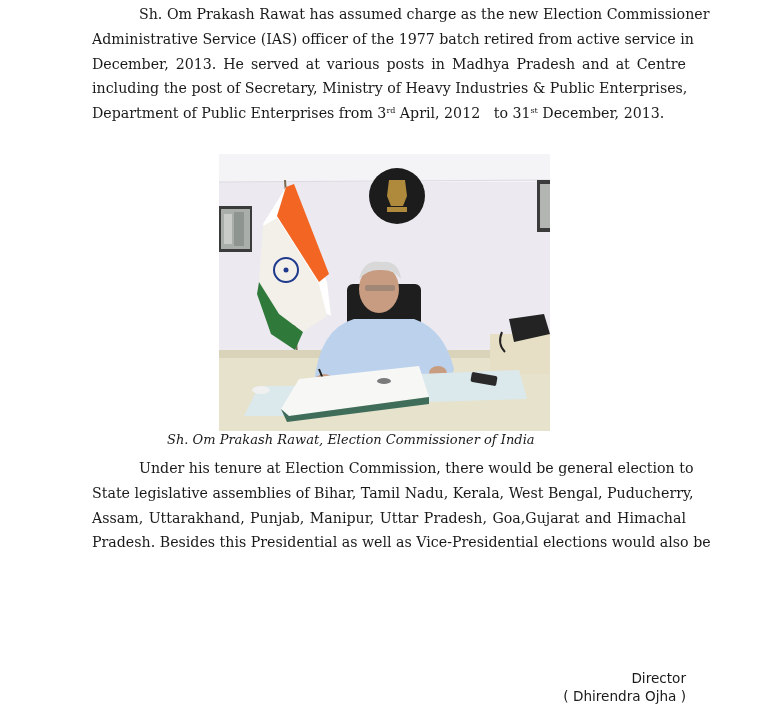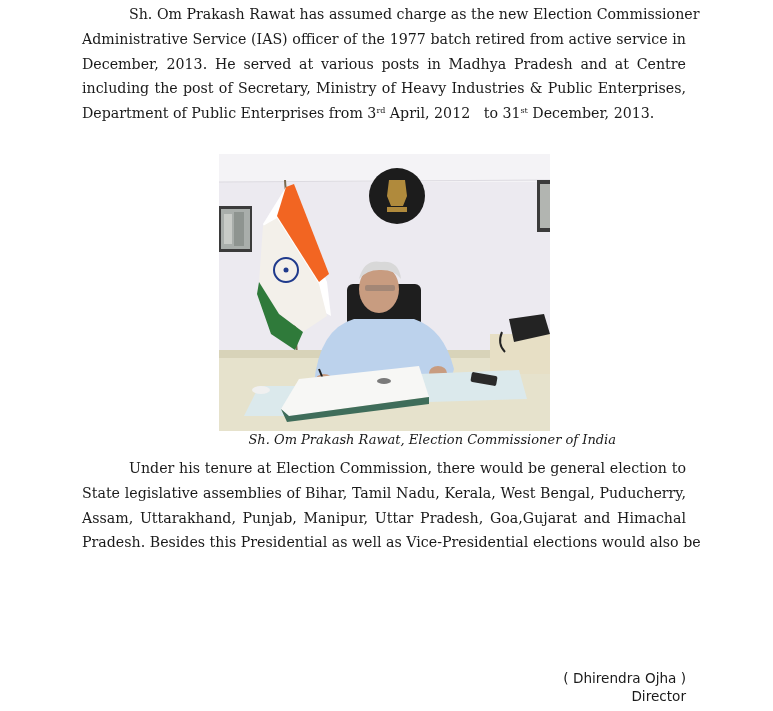--- a/index.html
+++ b/index.html
@@ -1,27 +1,27 @@
 <!DOCTYPE html>
 <html><head>
 <meta charset="utf-8">
 <style>
   html, body { margin: 0; padding: 0; background: #ffffff; }
   body { width: 773px; height: 711px; position: relative; overflow: hidden;
          font-family: "DejaVu Serif", "Liberation Serif", serif; color: #1a1a1a; }
   .para { position: absolute; left: 82px; width: 604px; font-size: 14.2px;
           line-height: 24.8px; text-align: justify; margin: 0; }
-  .para .ln { display: block; text-align: justify; text-align-last: justify; height: 24.8px; white-space: nowrap; }
+  .para .ln { display: block; text-align: justify; text-align-last: justify; height: 24.8px; white-space: nowrap; margin-left: 10px; }
   .para .ln.last { text-align-last: left; }
   .para .ln.indent { padding-left: 47px; }
   #p1 { top: 2px; }
   #p2 { top: 456px; }
   sup { font-size: 8px; vertical-align: 5px; line-height: 0; }
   .photo { position: absolute; left: 219px; top: 154px; width: 331px; height: 277px; overflow: hidden; }
-  .caption { position: absolute; left: 146px; width: 470px; top: 431px; text-align: right;
+  .caption { position: absolute; left: 167px; width: 470px; top: 431px; text-align: left;
              font-style: italic; font-size: 13px; line-height: 18px; }
   .sig { position: absolute; right: 87px; top: 669px; text-align: right; font-size: 13.6px; line-height: 18px;
          font-family: "DejaVu Sans", "Liberation Sans", sans-serif; }
   .sig div { display: block; }
 </style>
 </head>
 <body>
 
 <div class="para" id="p1">
   <span class="ln indent">Sh. Om Prakash Rawat has assumed charge as the new Election Commissioner</span>
@@ -107,15 +107,15 @@
 <div class="caption">Sh. Om Prakash Rawat, Election Commissioner of India</div>
 
 <div class="para" id="p2">
   <span class="ln indent">Under his tenure at Election Commission, there would be general election to</span>
   <span class="ln">State legislative assemblies of Bihar, Tamil Nadu, Kerala, West Bengal, Puducherry,</span>
   <span class="ln">Assam, Uttarakhand, Punjab, Manipur, Uttar Pradesh, Goa,Gujarat and Himachal</span>
   <span class="ln">Pradesh. Besides this Presidential as well as Vice-Presidential elections would also be</span>
 </div>
 
 <div class="sig">
+  <div>Director</div>
   <div>( Dhirendra Ojha )</div>
-  <div>Director</div>
 </div>
 
 </body></html>

